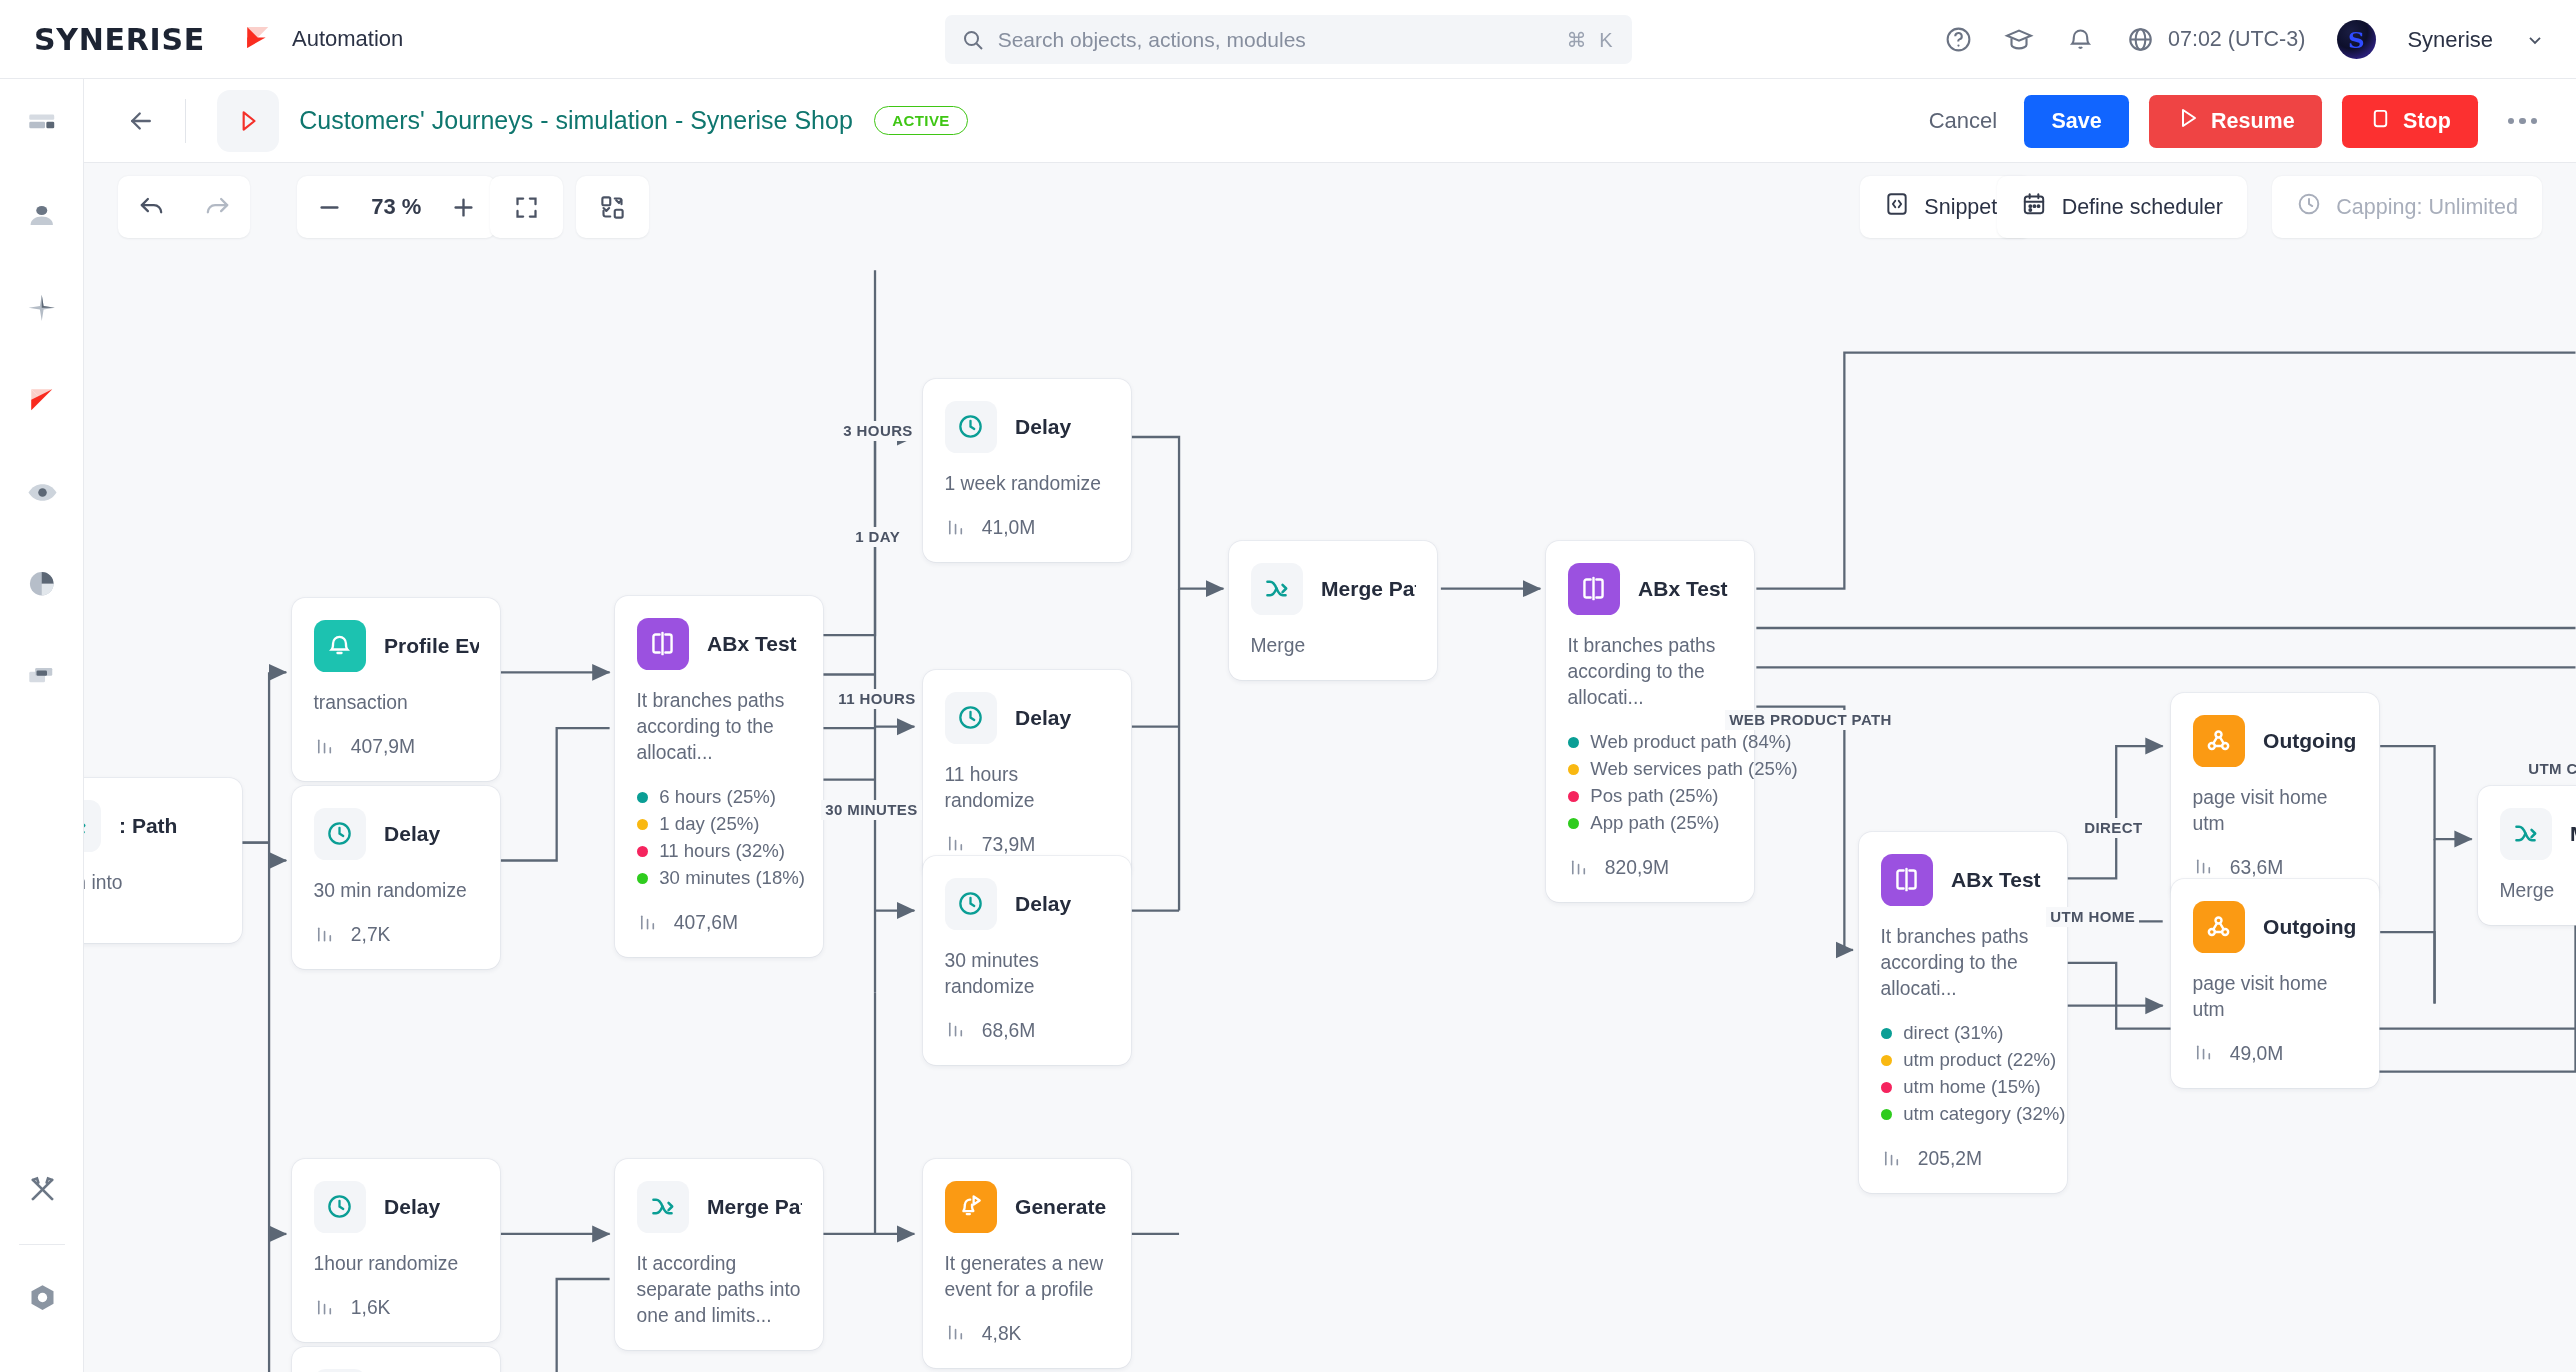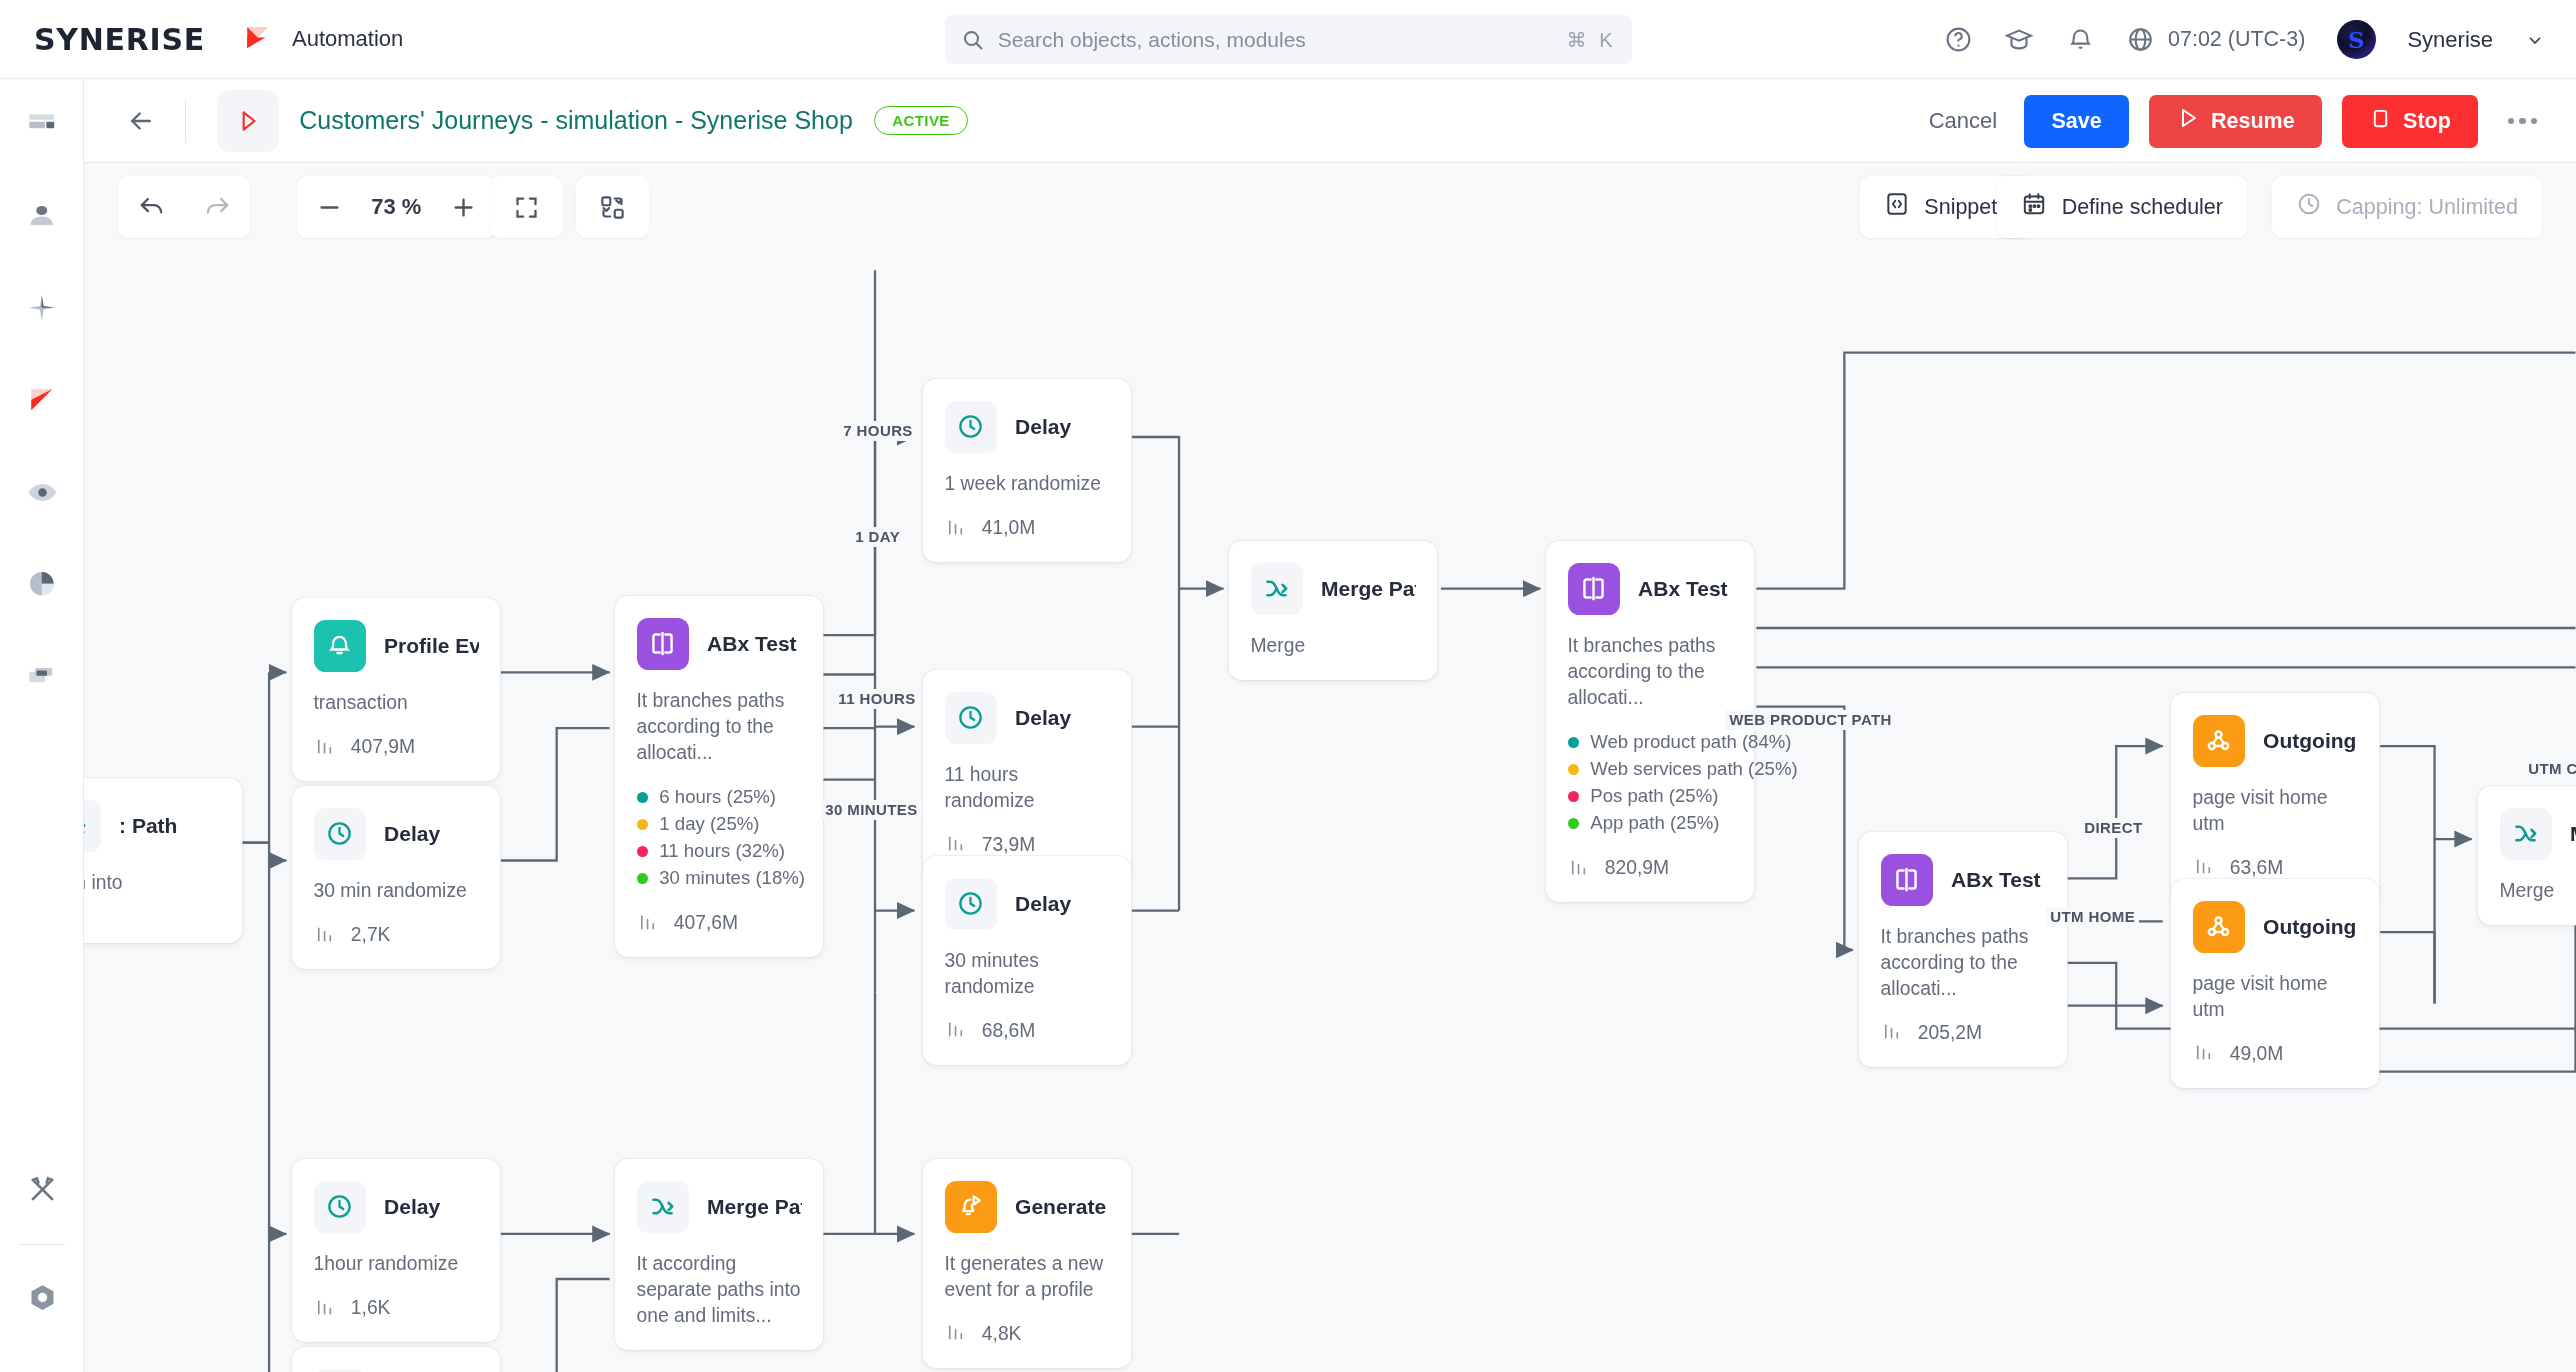--- a/index.html
+++ b/index.html
@@ -792,20 +792,38 @@
       <div class="node-ic ic-purple">
             <svg width="29" height="29" viewBox="0 0 24 24" fill="none" stroke="#ffffff" stroke-width="2" stroke-linecap="round" stroke-linejoin="round">
               <path d="M9.6 4.5H6.2A1.7 1.7 0 0 0 4.5 6.2v11.6a1.7 1.7 0 0 0 1.7 1.7h3.4"></path>
               <path d="M14.4 4.5h3.4a1.7 1.7 0 0 1 1.7 1.7v11.6a1.7 1.7 0 0 1-1.7 1.7h-3.4"></path>
               <path d="M12 3.2v17.6"></path>
             </svg>
           </div>
       <div class="node-title">ABx Test</div>
     </div>
         <div class="node-desc">It branches paths according to the allocati...</div>
+        <div class="node-paths">
+          <div class="path-row">
+            <span class="dot" style="background:#0a9e95"></span>
+            <span>direct (31%)</span>
+          </div>
+          <div class="path-row">
+            <span class="dot" style="background:#f9b811"></span>
+            <span>utm product (22%)</span>
+          </div>
+          <div class="path-row">
+            <span class="dot" style="background:#f5245e"></span>
+            <span>utm home (15%)</span>
+          </div>
+          <div class="path-row">
+            <span class="dot" style="background:#2fcc1e"></span>
+            <span>utm category (32%)</span>
+          </div>
+        </div>
         <div class="node-stat">
         <span><svg width="23" height="23" viewBox="0 0 24 24" fill="none" stroke="#8b93a3" stroke-width="1.7" stroke-linecap="round">
               <path d="M5 5.5v13"></path>
               <path d="M11 9v9.5"></path>
               <path d="M17 13.5v5"></path>
               <circle cx="5" cy="5.5" r="0"></circle>
             </svg></span>
         <span class="stat-val">205,2M</span>
       </div>
       </div>
@@ -867,21 +885,21 @@
               <path d="M4.5 17.5h2.2c2.6 0 4-2.4 5.3-5.5"></path>
               <path d="M17 9l3 3-3 3"></path>
             </svg>
           </div>
       <div class="node-title">Mer</div>
     </div>
         <div class="node-desc">Merge</div>
       </div>
     </div>
   <div id="label-layer">
-      <span class="edge-label" style="left: 755px; top: 258px;">7 HOURS</span>
+      <span class="edge-label" style="left: 755px; top: 258px;">3 HOURS</span>
       <span class="edge-label" style="left: 767px; top: 364px;">1 DAY</span>
       <span class="edge-label" style="left: 750px; top: 526px;">11 HOURS</span>
       <span class="edge-label" style="left: 737px; top: 637px;">30 MINUTES</span>
       <span class="edge-label" style="left: 1641px; top: 547px;">WEB PRODUCT PATH</span>
       <span class="edge-label" style="left: 1996px; top: 655px;">DIRECT</span>
       <span class="edge-label" style="left: 1962px; top: 744px;">UTM HOME</span>
       <span class="edge-label" style="left: 2440px; top: 596px;">UTM CAT</span>
     </div>
 </div>
 

